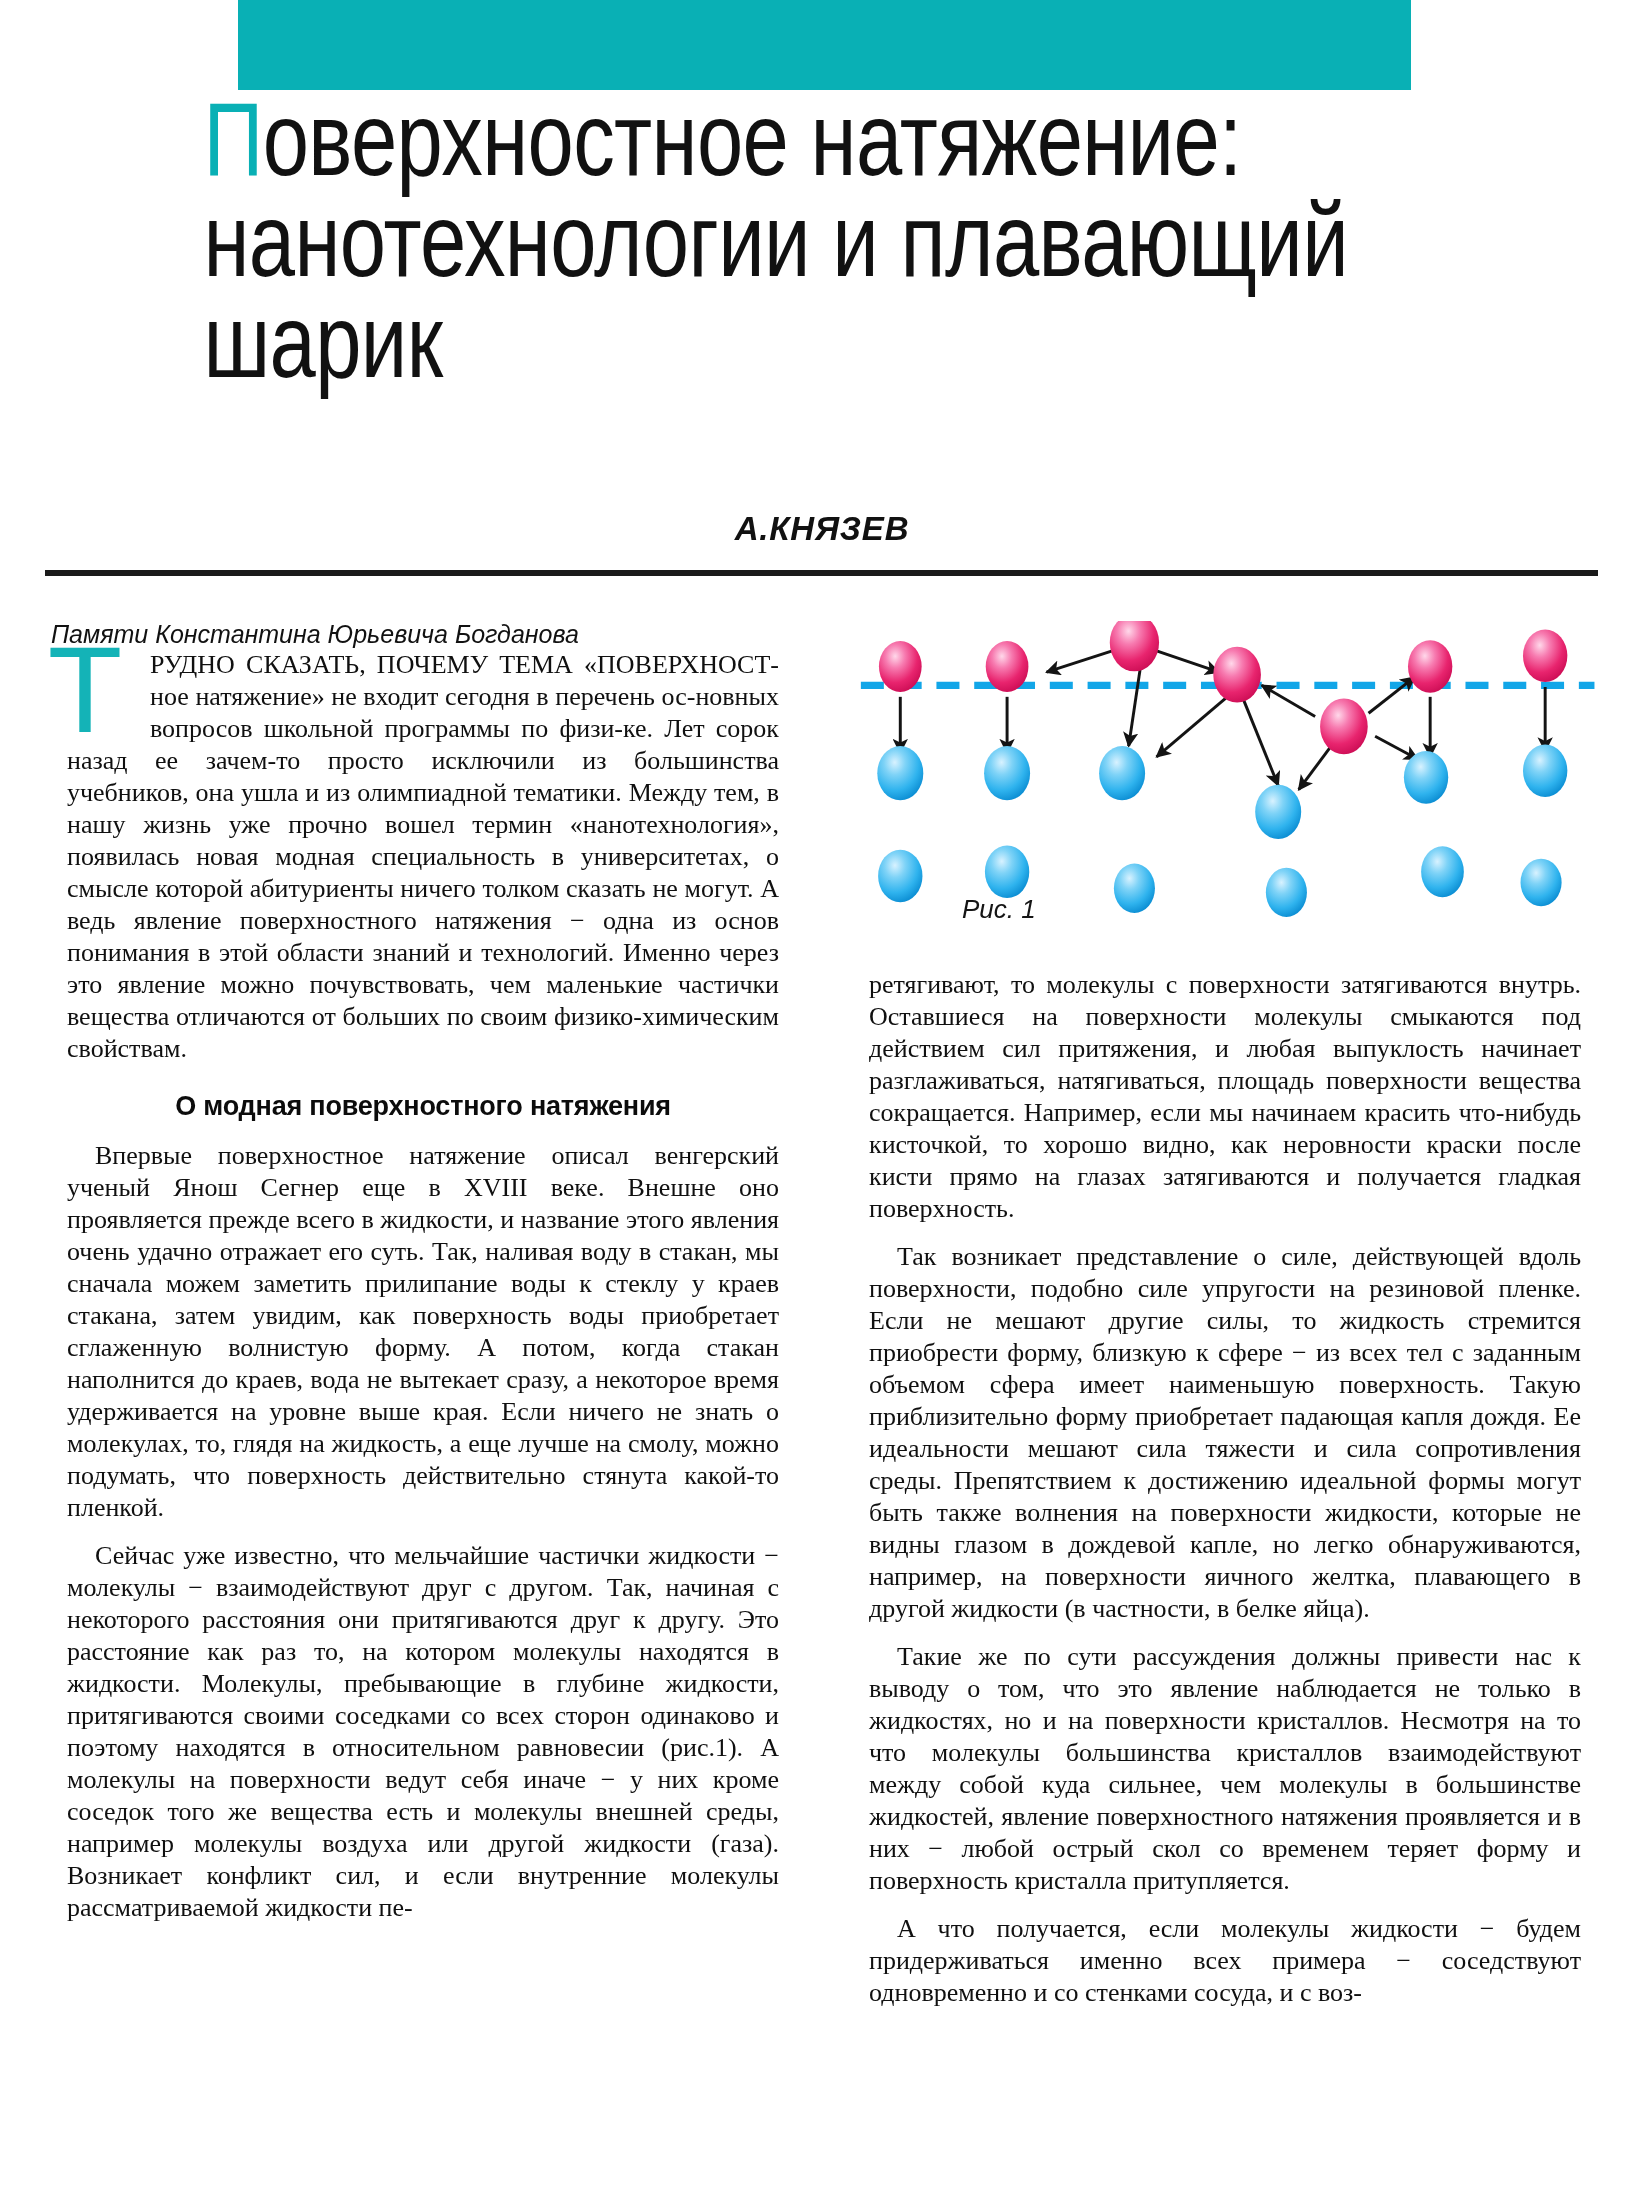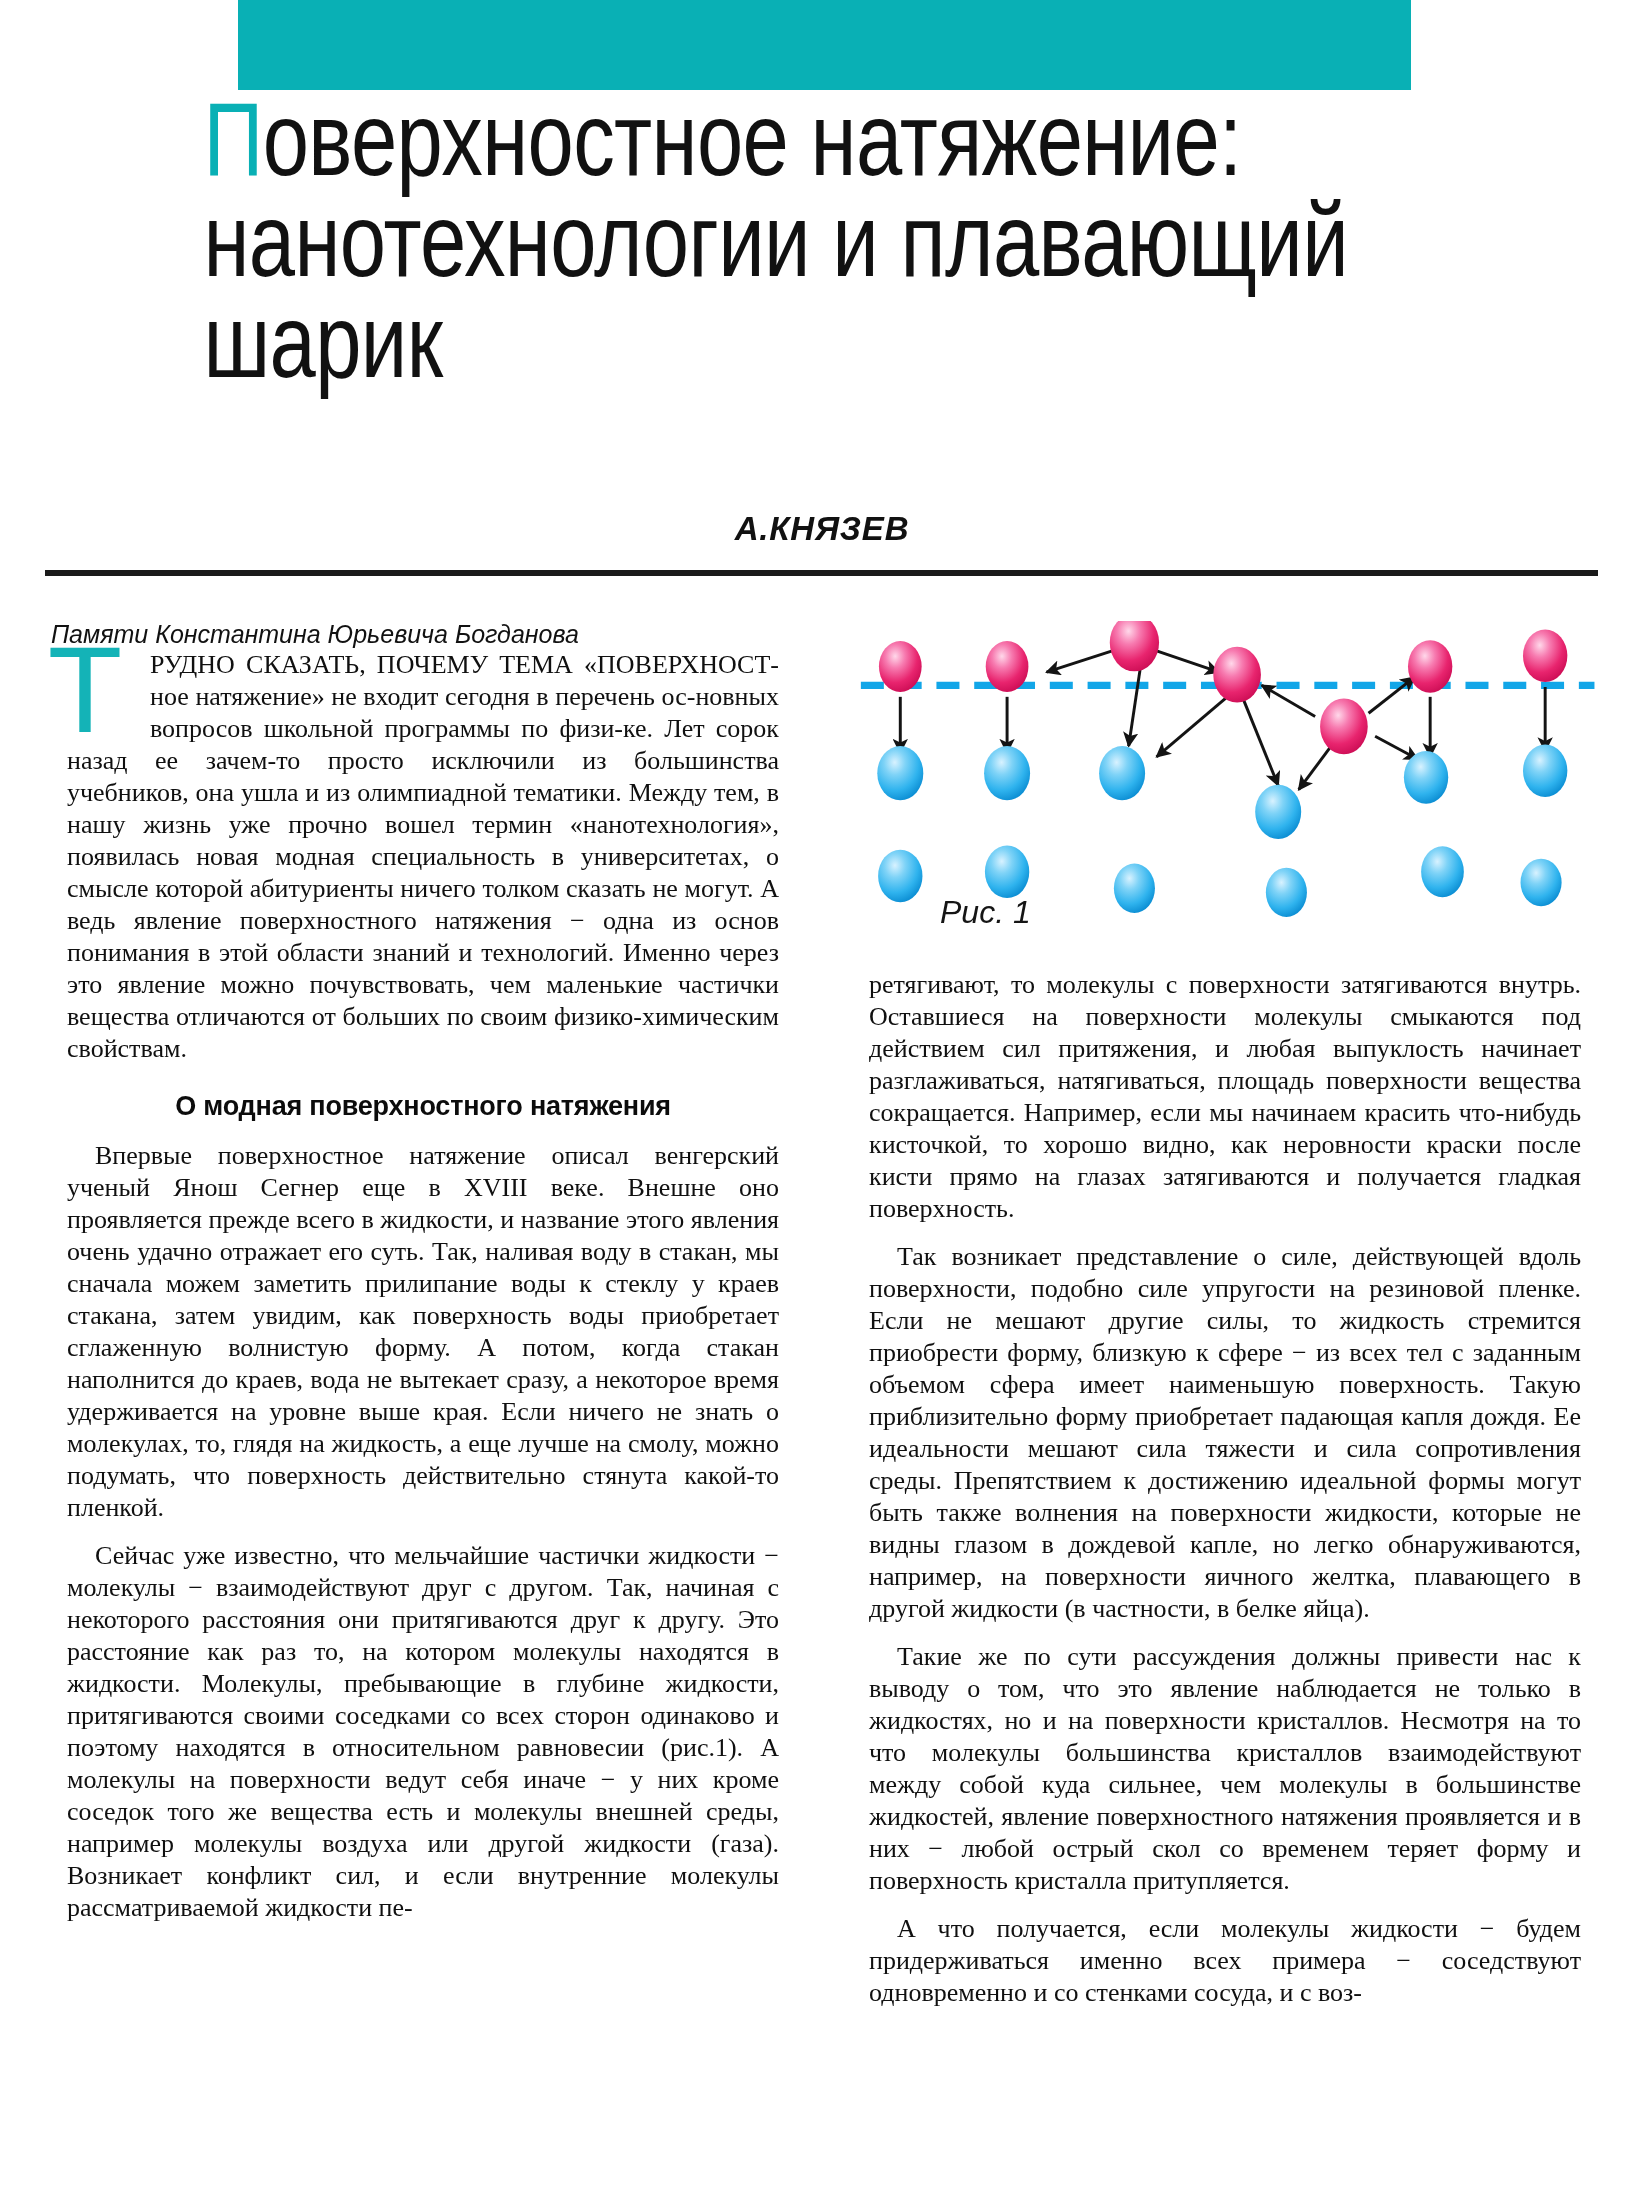--- a/index.html
+++ b/index.html
@@ -118,24 +118,24 @@
 
   
   .figure{
     position:absolute;
     left:851px; top:621px;
     width:764px; height:325px;
   }
   .figure svg{ display:block; }
   .fig-caption{
     position:absolute;
-    left:940px; top:894px;
+    left:962px; top:894px;
     font-family:"Liberation Sans", sans-serif;
     font-style:italic;
-    font-size:32px;
+    font-size:26px;
     color:#151515;
   }
 </style>
 </head>
 <body>
 
 <div class="teal-bar"></div>
 
 <div class="title-block">
   <div class="title-line"><span class="cap">П</span><span>оверхностное натяжение:</span></div>

